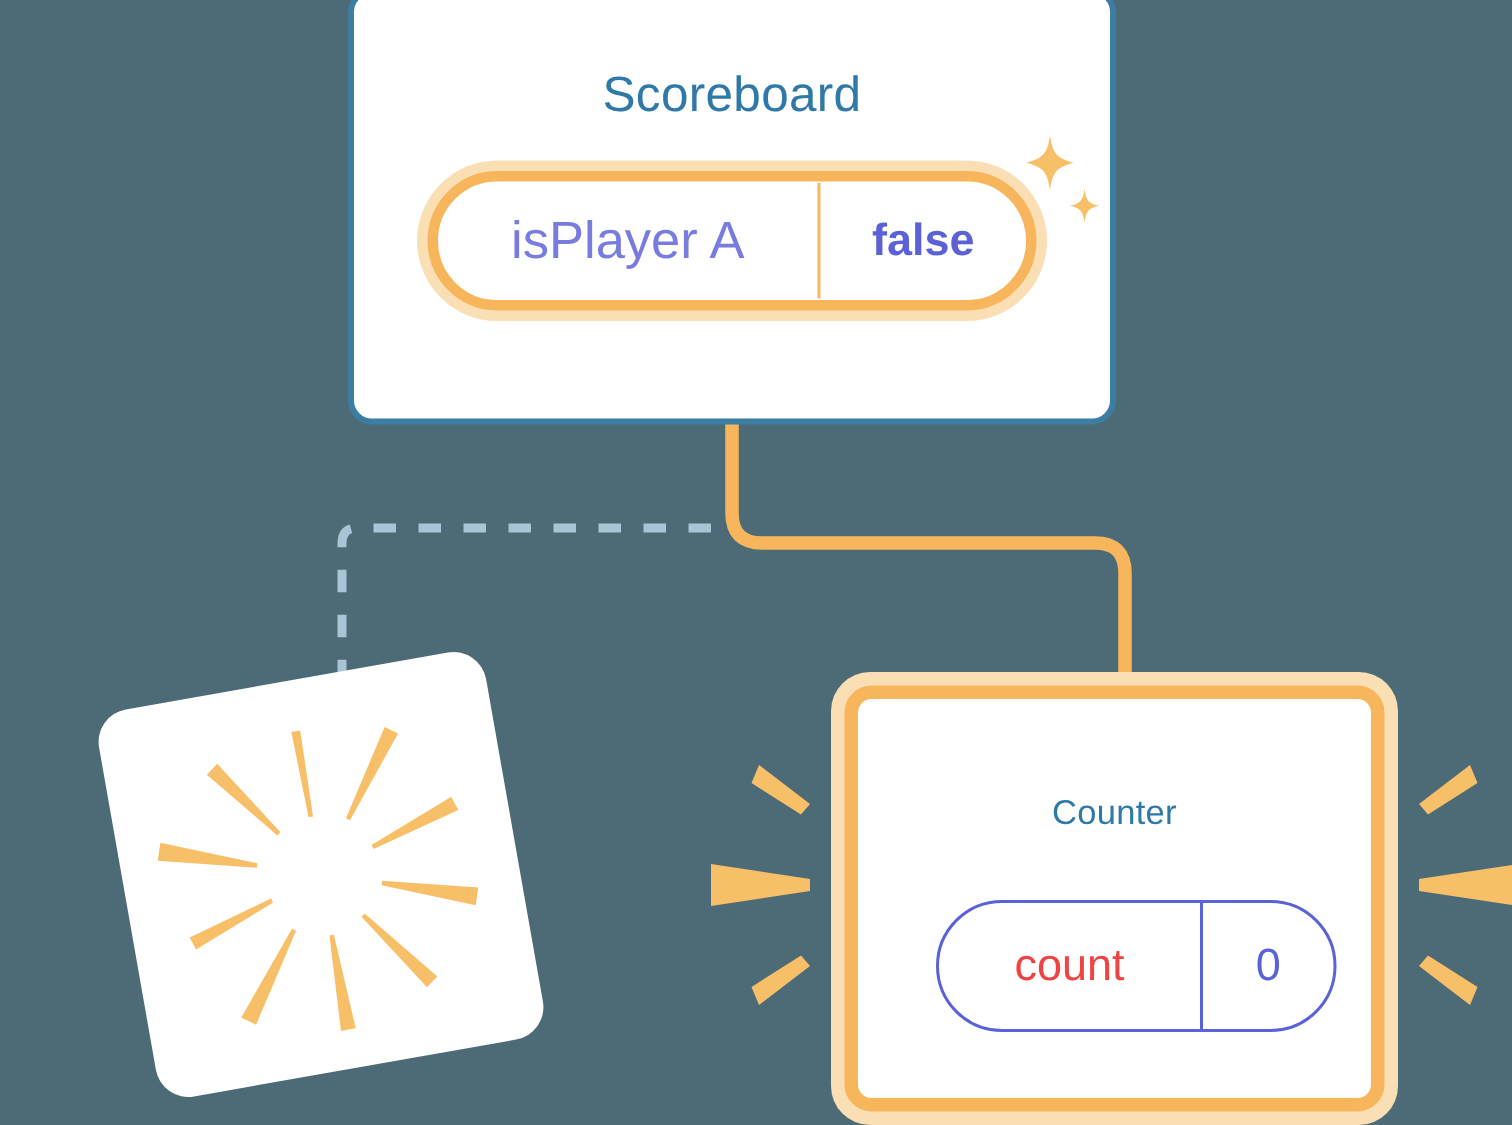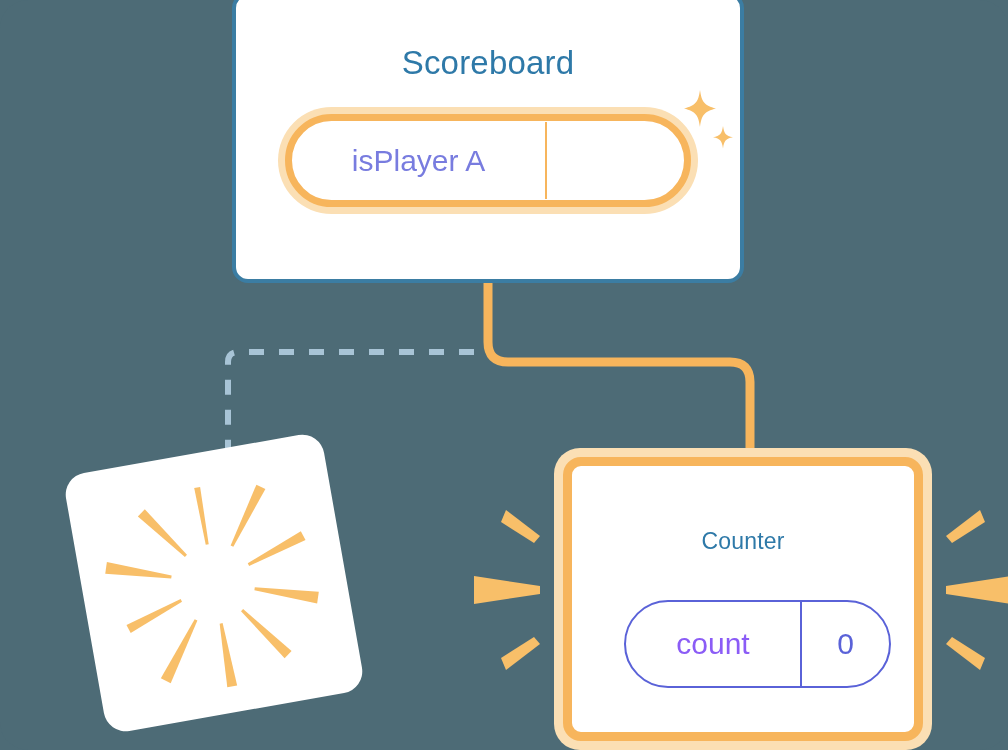--- a/index.html
+++ b/index.html
@@ -123,21 +123,21 @@
     border-radius: 48px;
     background: #ffffff;
     display: flex;
     align-items: stretch;
   }
   #scoreboard-pill .pill-key {
     flex: 0 0 253px;
     display: flex;
     align-items: center;
     justify-content: center;
-    font-size: 30px;
+    font-size: 35px;
     color: #787cdf;
     white-space: nowrap;
   }
   #scoreboard-pill .pill-sep {
     width: 2px;
     background: #f7b55c;
     margin: 1px 0;
     flex: 0 0 auto;
   }
   #scoreboard-pill .pill-val {
@@ -165,21 +165,21 @@
     display: flex;
     align-items: stretch;
     overflow: hidden;
   }
   #counter-pill .pill-key {
     flex: 0 0 174px;
     display: flex;
     align-items: center;
     justify-content: center;
     font-size: 30px;
-    color: #8b5cf6;
+    color: #ef4444;
     white-space: nowrap;
   }
   #counter-pill .pill-sep {
     width: 2px;
     background: #5a62d8;
     flex: 0 0 auto;
   }
   #counter-pill .pill-val {
     flex: 1 1 auto;
     display: flex;
@@ -280,20 +280,21 @@
     </g>
   </svg>
 
   <div class="card" id="scoreboard-card">
     <div class="card-title" id="scoreboard-title">Scoreboard</div>
 
     <div id="scoreboard-pill">
       <div class="pill-inner">
         <div class="pill-key">isPlayer A</div>
         <div class="pill-sep"></div>
+        <div class="pill-val">false</div>
       </div>
     </div>
   </div>
 
   <svg id="sparkles" viewBox="0 0 64 68" xmlns="http://www.w3.org/2000/svg">
     <g fill="#f8bf69">
 
       <path d="M 24 0 C 25.6 11.8 28.2 15.6 40 18.5 C 28.2 21.4 25.6 25.2 24 37 C 22.4 25.2 19.8 21.4 8 18.5 C 19.8 15.6 22.4 11.8 24 0 Z"></path>
 
       <path d="M 47 36 C 48.1 43.6 49.6 45.8 57 47.2 C 49.6 48.6 48.1 50.8 47 58.4 C 45.9 50.8 44.4 48.6 37 47.2 C 44.4 45.8 45.9 43.6 47 36 Z"></path>

